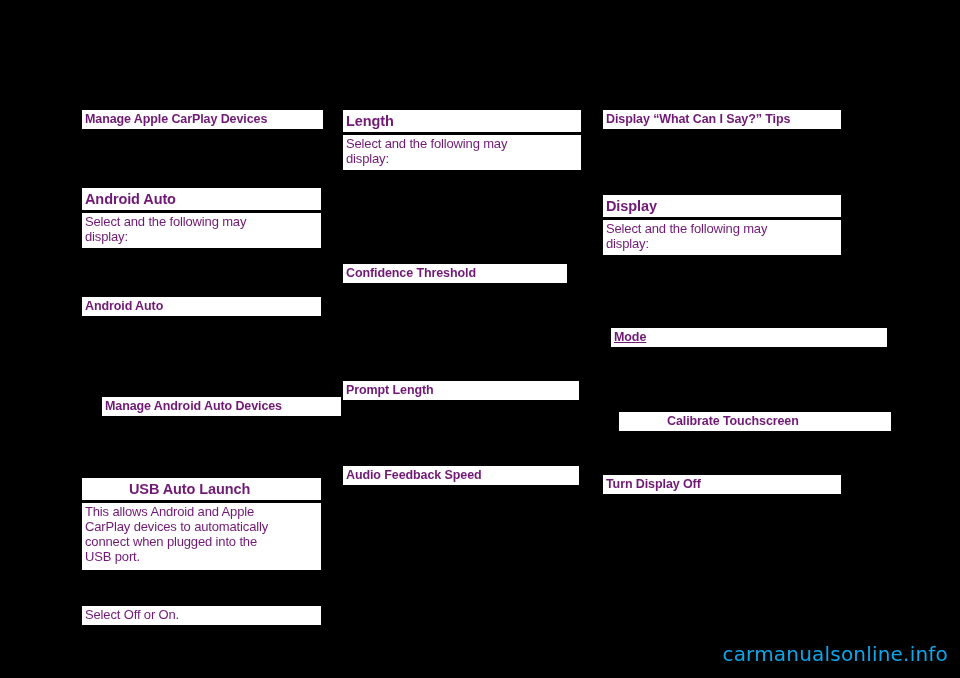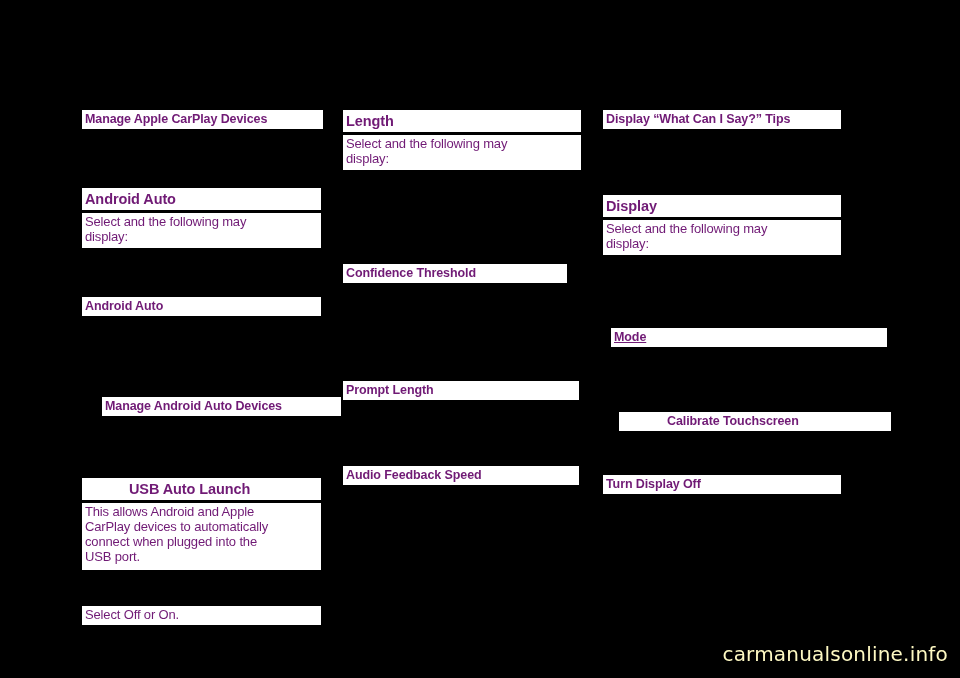--- a/index.html
+++ b/index.html
@@ -53,21 +53,21 @@
   .body-text {
     font-size: 13px;
     font-weight: normal;
     line-height: 15px;
     letter-spacing: -0.15px;
   }
   .watermark {
     position: absolute;
     right: 12px;
     bottom: 12px;
-    color: #fef9c3;
+    color: #0ea5e9;
     font-size: 20px;
     font-family: "DejaVu Sans", sans-serif;
     letter-spacing: 0.2px;
     line-height: 24px;
     user-select: none;
   }
 </style>
 </head>
 <body>
 

